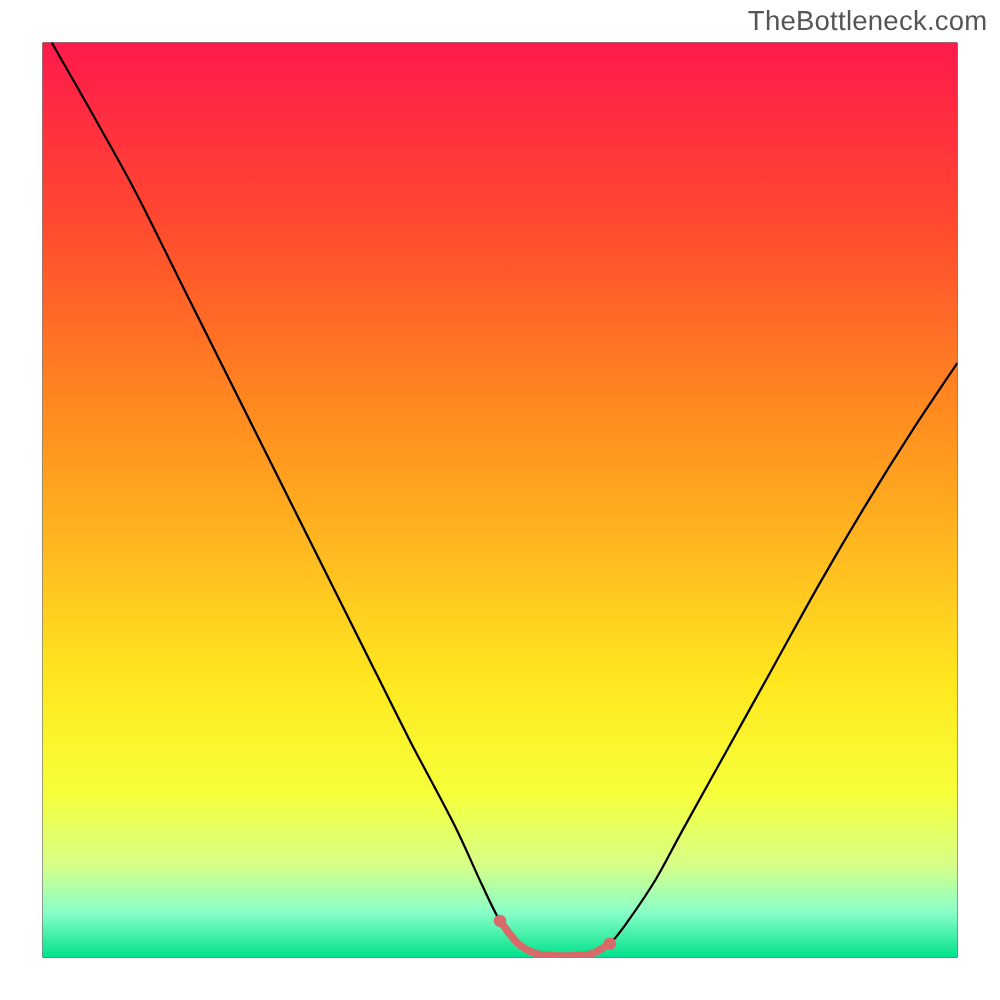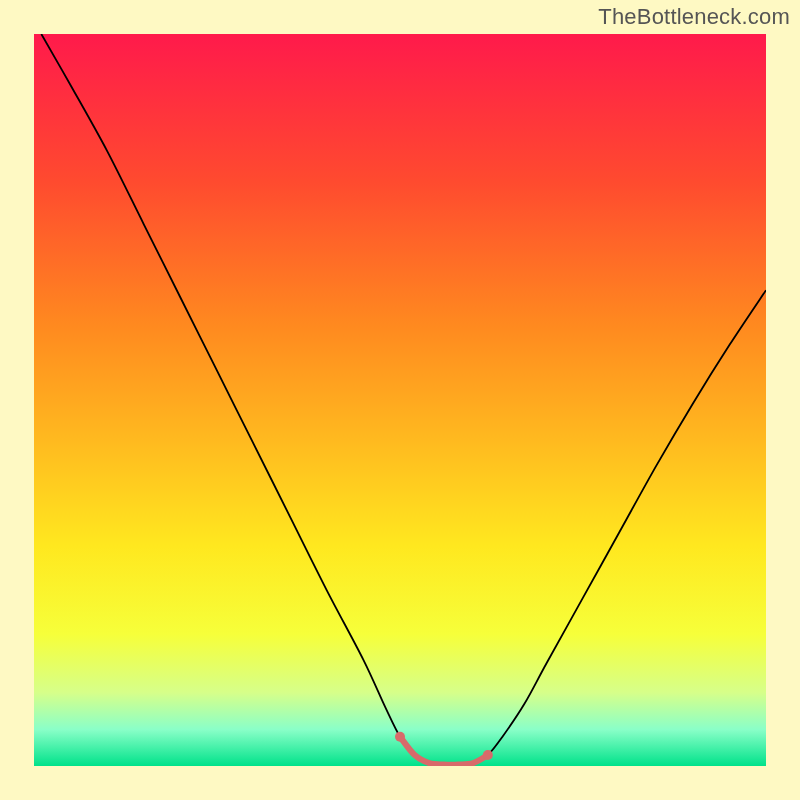--- a/index.html
+++ b/index.html
@@ -10,21 +10,21 @@
     overflow: hidden;
     background: #000;
     font-family: Arial, sans-serif;
   }
   .frame {
     position: absolute;
     top: 0;
     left: 0;
     width: 800px;
     height: 800px;
-    background: #fef9c3;
+    background: #ffffff;
   }
   .watermark {
     position: absolute;
     top: 4px;
     right: 10px;
     color: #555;
     font-size: 22px;
     font-weight: 500;
     letter-spacing: 0.2px;
     z-index: 5;

